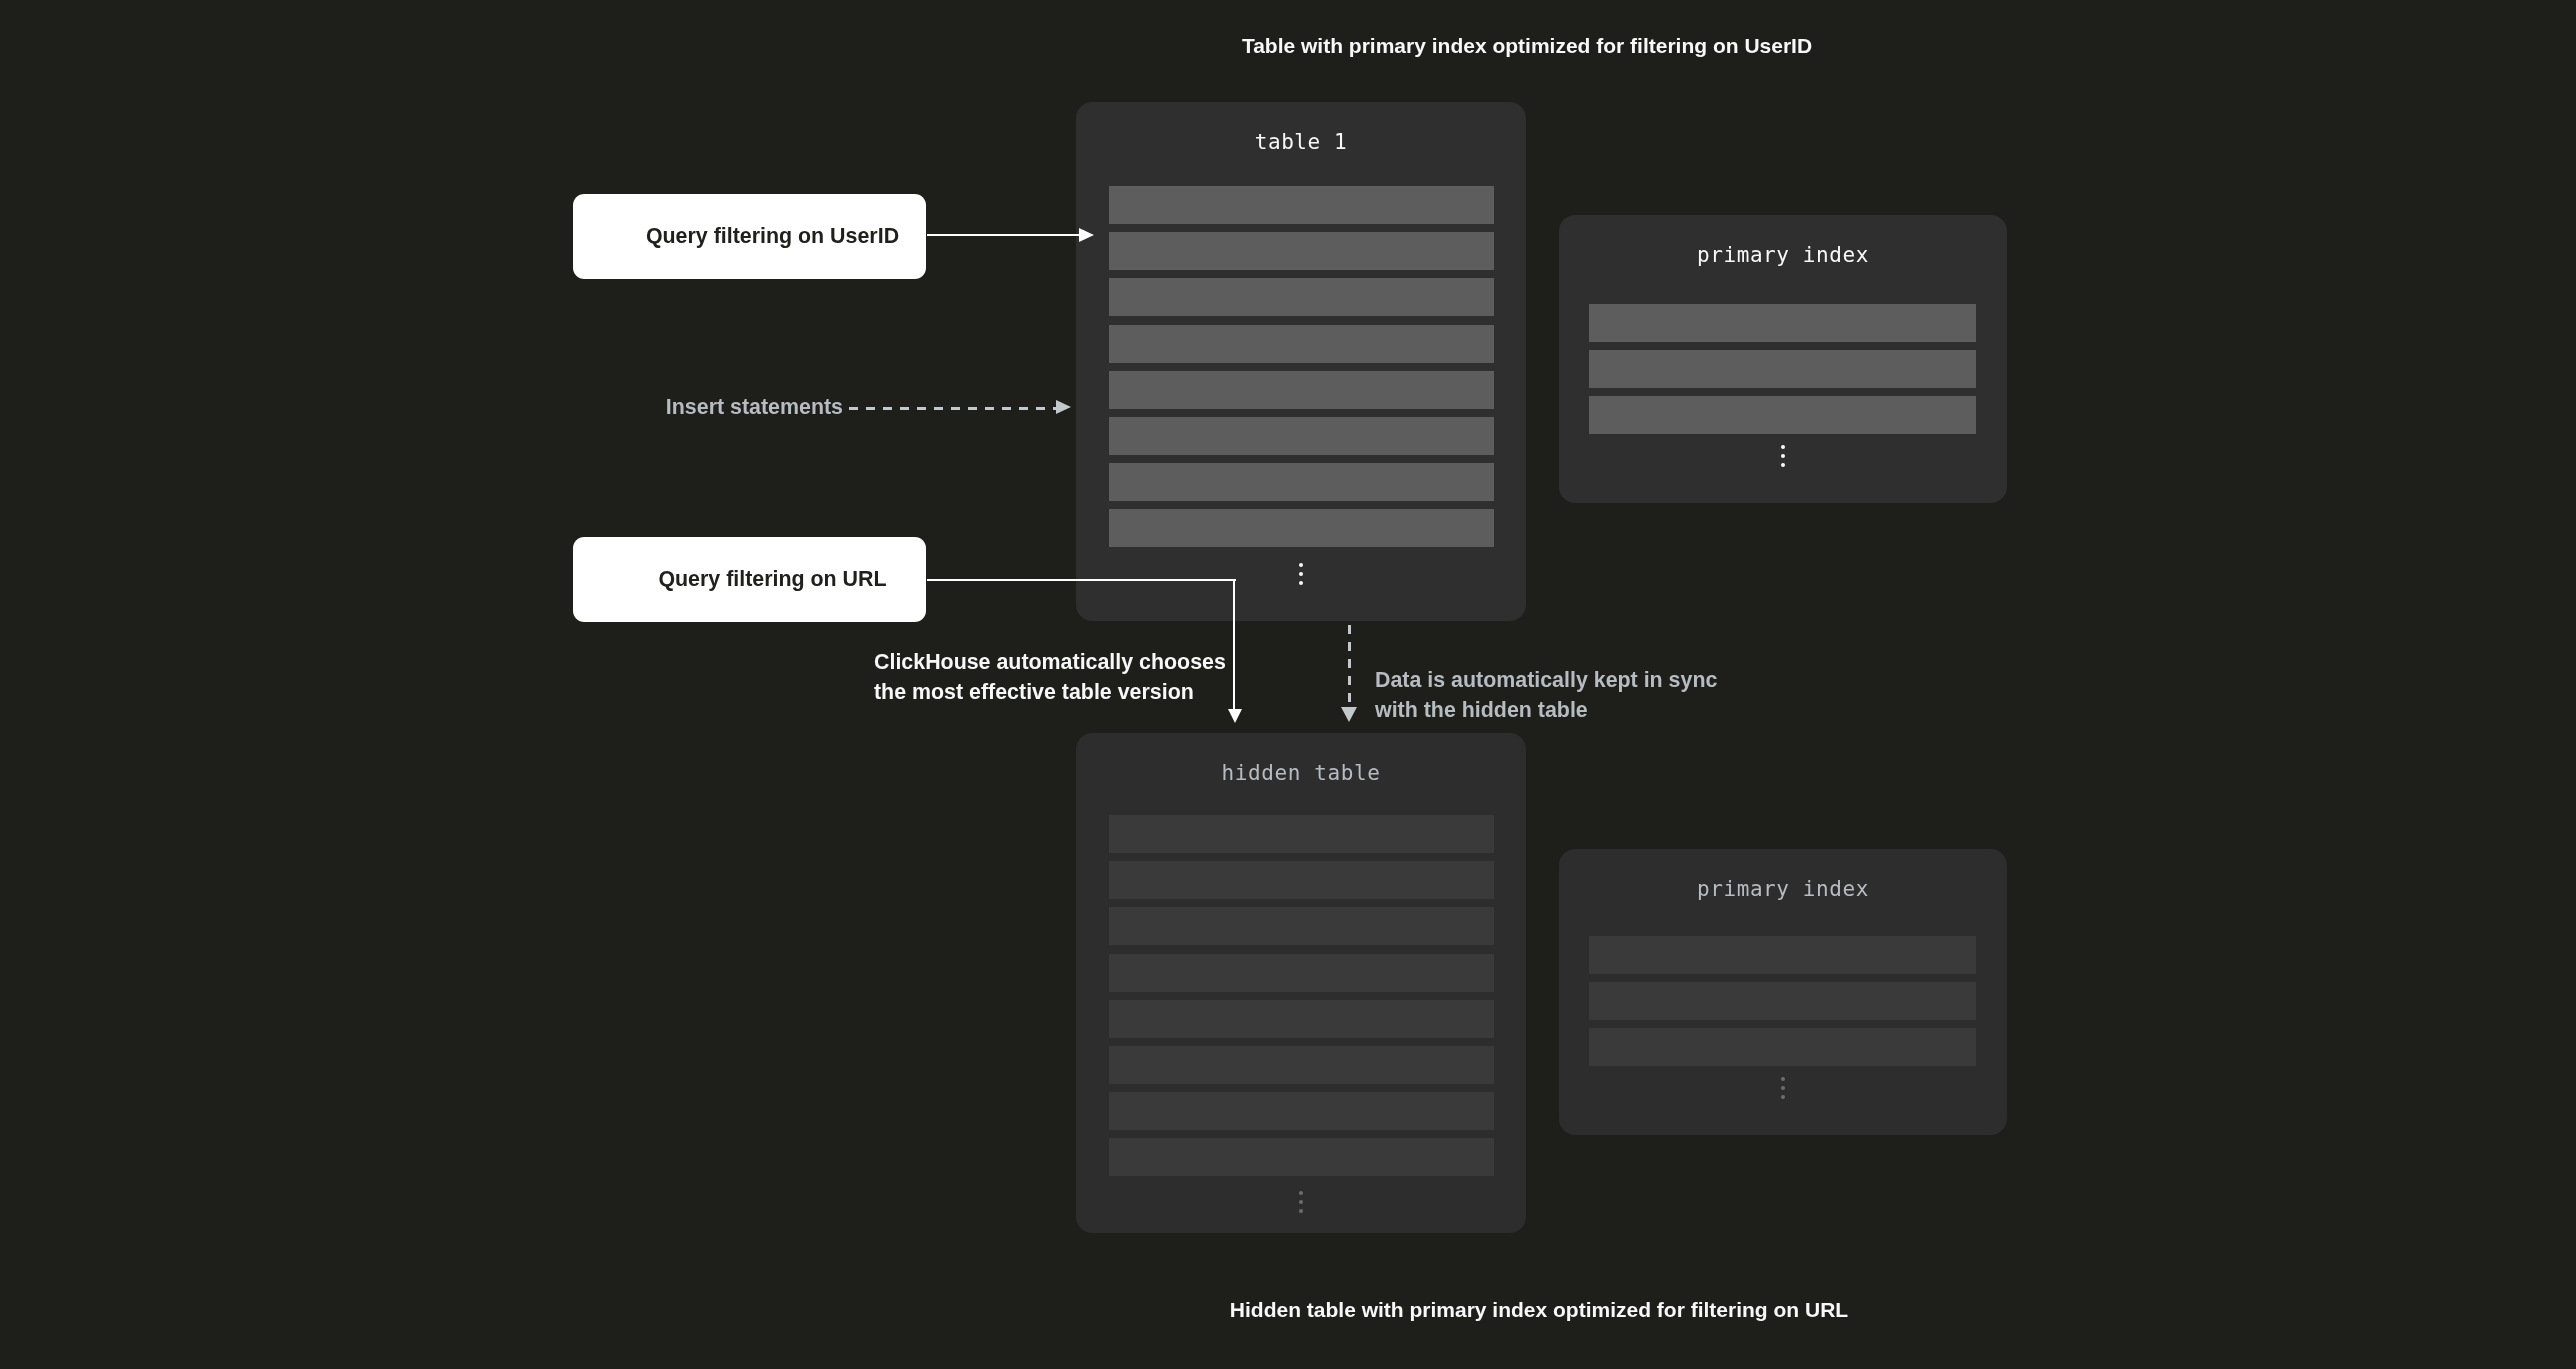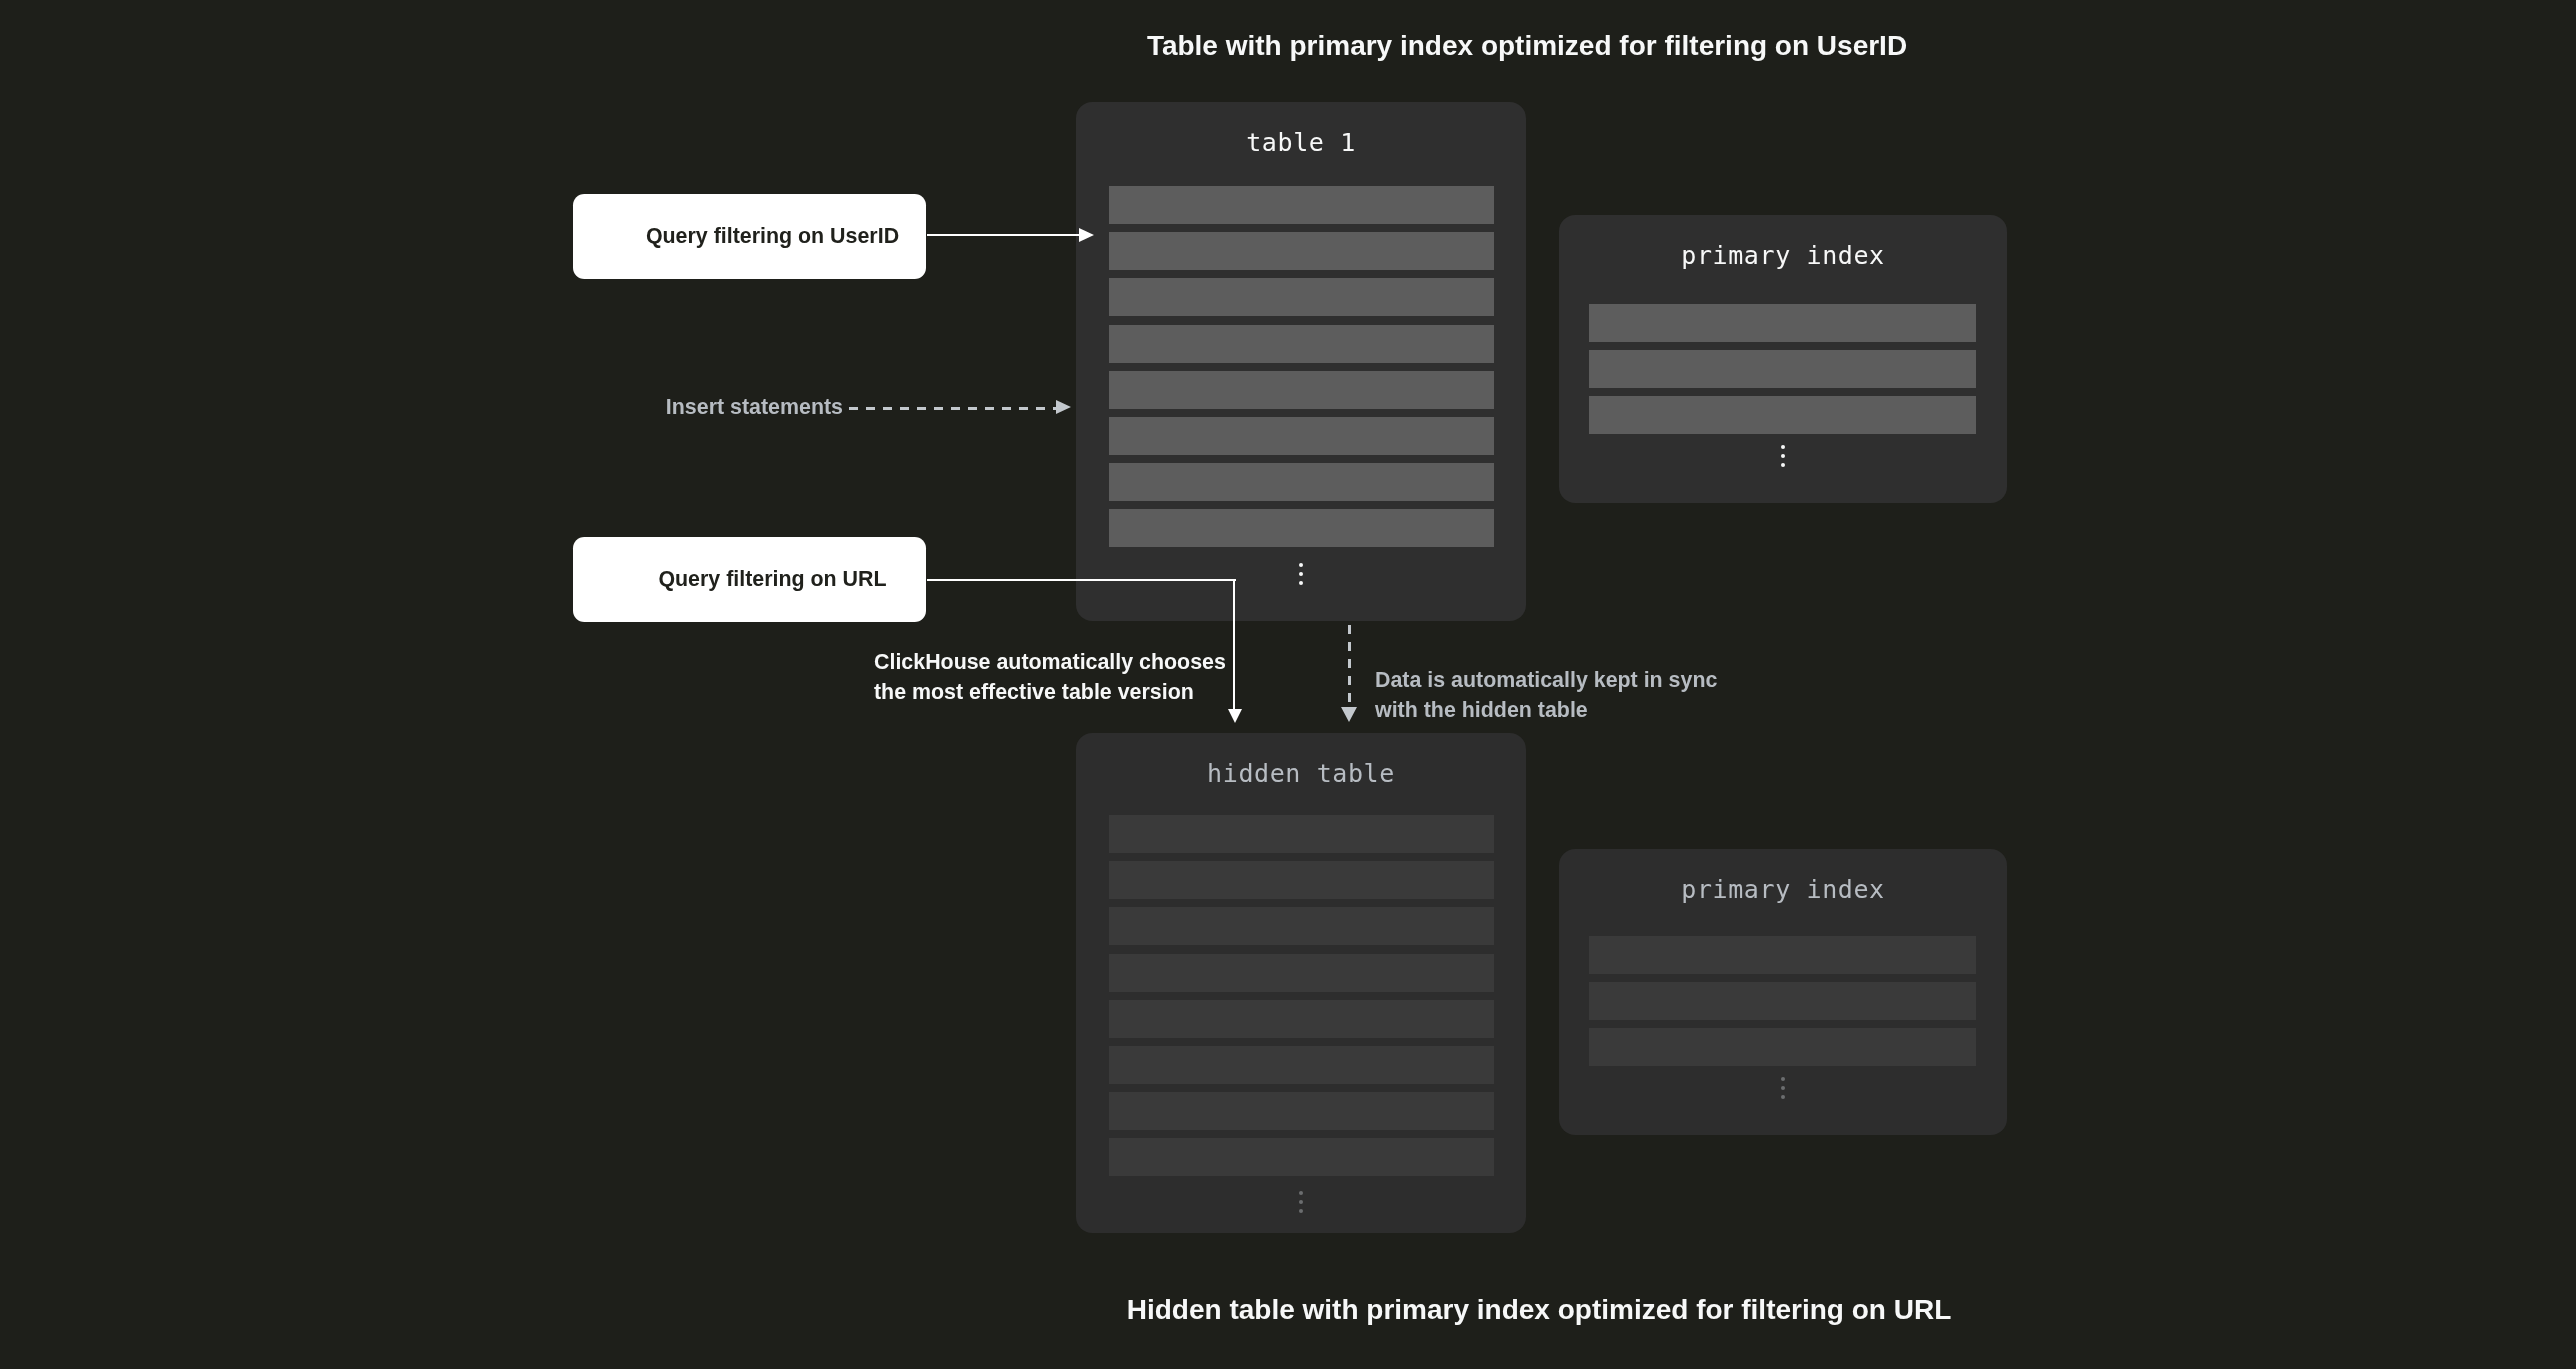--- a/index.html
+++ b/index.html
@@ -15,31 +15,31 @@
   }
   *{box-sizing:border-box;}
   html,body{margin:0;padding:0;}
   body{
     width:2576px;height:1369px;position:relative;overflow:hidden;
     background:var(--bg);
     font-family:"Liberation Sans", sans-serif;
   }
   .abs{position:absolute;}
   .caption{
-    font-size:28px;font-weight:700;color:var(--white);
+    font-size:21px;font-weight:700;color:var(--white);
     white-space:nowrap;line-height:25px;transform:translateX(-50%);
   }
   
   .panel{
     position:absolute;background:var(--panel);border-radius:16.3px;
   }
   .panel.hidden-style{background:var(--panel-hidden);}
   .panel-title{
     position:absolute;top:28px;left:0;width:100%;text-align:center;
-    font-family:"DejaVu Sans Mono", monospace;font-size:25px;font-weight:400;
+    font-family:"DejaVu Sans Mono", monospace;font-size:21px;font-weight:400;
     color:var(--white);letter-spacing:0.6px;line-height:25px;
   }
   .panel.hidden-style .panel-title{color:var(--gray);}
   .rows{position:absolute;display:flex;flex-direction:column;gap:8.2px;}
   .row{height:38px;background:var(--row);}
   .hidden-style .row{background:var(--row-hidden);}
   
   .vdots{position:absolute;display:flex;flex-direction:column;gap:4.4px;align-items:center;width:100%;left:0;}
   .vdots i{width:4.4px;height:4.4px;border-radius:50%;background:var(--white);}
   .vdots.dim i{background:rgba(183,188,194,0.45);}

